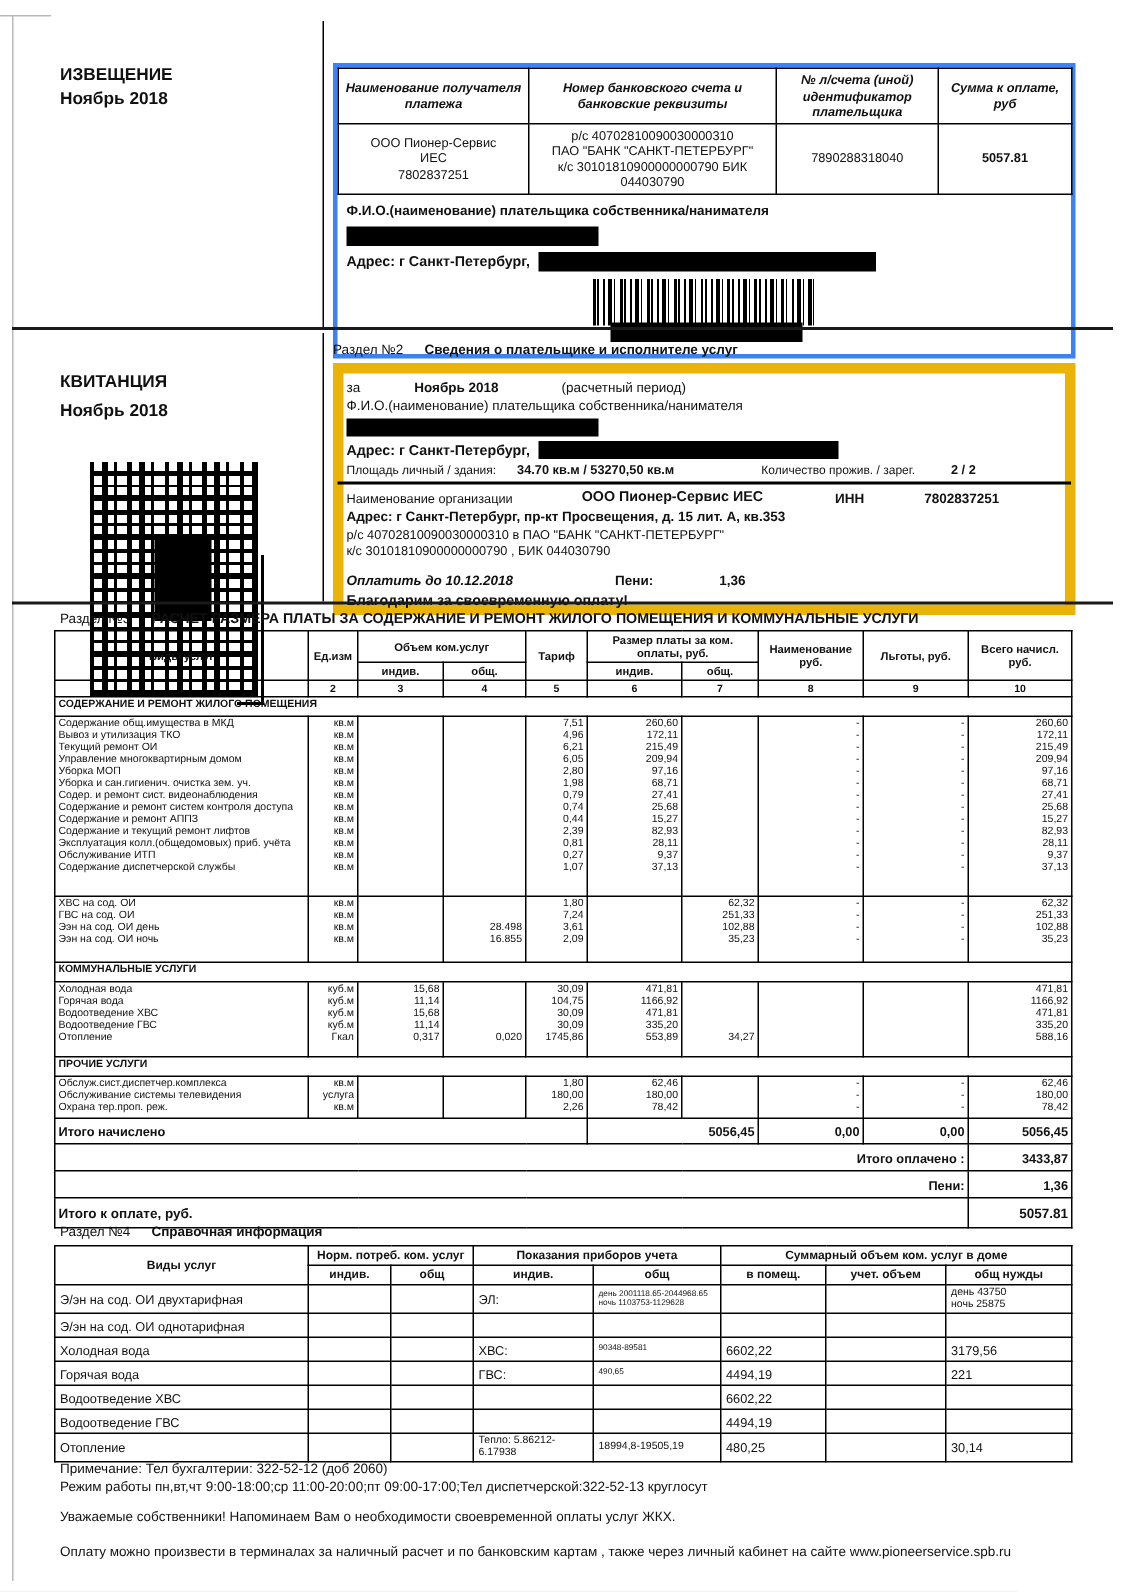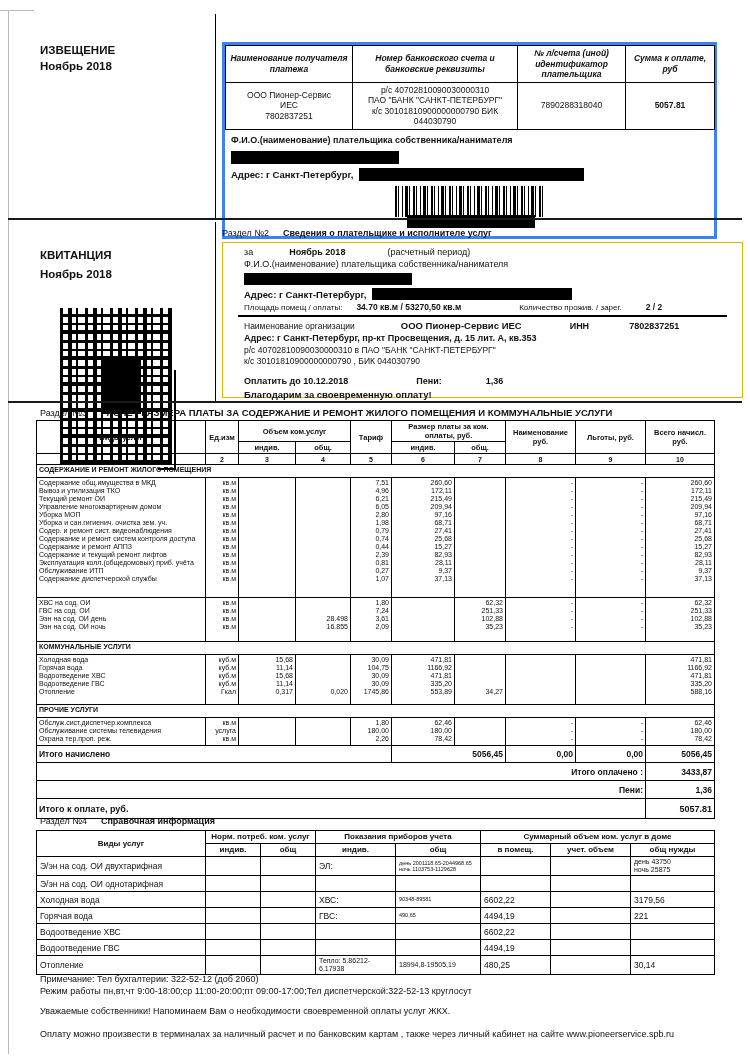--- a/index.html
+++ b/index.html
@@ -1,20 +1,20 @@
 <!DOCTYPE html>
 <html><head>
 <meta charset="utf-8">
 <style>
   html,body{margin:0;padding:0;background:#e8e8e8;}
   .page{position:relative;width:750px;height:1061px;background:#fff;margin:0 auto;
         font-family:"Liberation Sans",sans-serif;color:#111;overflow:hidden;}
   .abs{position:absolute;}
   .b{font-weight:bold;}
-  .i{}
+  .i{font-style:italic;}
   .edge-v{left:8px;top:10px;width:1px;height:1044px;background:#b9b9b9;}
   .edge-h{left:0;top:10px;width:34px;height:1px;background:#b9b9b9;}
   .vline{width:1px;background:#000;}
   .divider{left:8px;width:734px;height:2px;background:#1a1a1a;}
   .side-title{font-size:11.5px;font-weight:bold;line-height:16px;}
   .sec-title{font-size:9px;}
   .sec-title .lbl{margin-right:14px;}
   .sec-title .txt{font-weight:bold;}
   
   #s1-title{left:222px;top:24px;width:491px;padding-bottom:3px;border-bottom:1px solid #000;}
@@ -25,21 +25,21 @@
   .s1t td{font-size:8.5px;line-height:10.5px;height:38px;}
   .redact{background:#000;}
   .s1-payer{padding:5px 6px 6px 6px;}
   .payer-lbl{font-size:9px;font-weight:bold;}
   .addr-row{display:flex;align-items:center;margin-top:4px;}
   .addr-lbl{font-size:9.5px;font-weight:bold;}
   .barcode-wrap{position:relative;width:150px;margin:5px auto 0 auto;height:44px;}
   .barcode{width:150px;height:31px;background:repeating-linear-gradient(90deg,#000 0 2px,#fff 2px 3px,#000 3px 4px,#fff 4px 7px,#000 7px 8px,#fff 8px 10px,#000 10px 13px,#fff 13px 14px,#000 14px 15px,#fff 15px 18px);}
   .barcode-redact{position:absolute;left:12px;top:29px;width:128px;height:13px;background:#000;}
   
-  #s2-box{left:222px;top:242px;width:477px;height:146px;border:1px solid #eab308;padding:4px 21px;font-size:9px;}
+  #s2-box{left:222px;top:242px;width:477px;height:146px;border:7px solid #eab308;padding:4px 2px;font-size:9px;}
   .row{display:flex;align-items:center;}
   .s2-sep{margin:3px -6px;border-top:2px solid #000;}
   .qr{left:60px;top:308px;width:112px;height:156px;background-color:#fff;background-image:
       repeating-linear-gradient(0deg,#000 0 4px,transparent 4px 9px,#000 9px 11px,transparent 11px 17px,#000 17px 20px,transparent 20px 26px),
       repeating-linear-gradient(90deg,#000 0 3px,transparent 3px 8px,#000 8px 12px,transparent 12px 16px,#000 16px 18px,transparent 18px 25px);}
   .qr-blob{position:absolute;left:38%;top:32%;width:34%;height:36%;background:#000;}
   .qr-corner{left:158px;top:370px;width:16px;height:98px;border-right:2px solid #000;border-bottom:2px solid #000;}
   
   #t3{left:36px;top:420px;width:678px;border-collapse:collapse;table-layout:fixed;}
   #t3 th{border:1px solid #000;font-size:7.5px;font-weight:bold;padding:1px;line-height:9px;text-align:center;vertical-align:middle;}
@@ -150,21 +150,21 @@
       <span class="b" style="margin-left:36px;">Ноябрь 2018</span>
       <span style="margin-left:42px;">(расчетный период)</span>
     </div>
     <div style="margin-top:2px;">Ф.И.О.(наименование) плательщика собственника/нанимателя</div>
     <div class="redact" style="width:168px;height:12px;margin-top:4px;"></div>
     <div class="row" style="margin-top:3px;">
       <span class="b" style="font-size:9.5px;">Адрес: г Санкт-Петербург,</span>
       <span class="redact" style="width:200px;height:12px;margin-left:6px;"></span>
     </div>
     <div class="row" style="margin-top:2px;font-size:8px;">
-      <span>Площадь помещ / оплаты:</span>
+      <span>Площадь личный / здания:</span>
       <span class="b" style="margin-left:14px;font-size:8.5px;">34.70 кв.м / 53270,50 кв.м</span>
       <span style="margin-left:58px;">Количество прожив. / зарег.</span>
       <span class="b" style="margin-left:24px;font-size:8.5px;">2 / 2</span>
     </div>
     <div class="s2-sep"></div>
     <div class="row">
       <span style="font-size:8.5px;">Наименование организации</span>
       <span class="b" style="margin-left:46px;font-size:9.5px;">ООО Пионер-Сервис ИЕС</span>
       <span class="b" style="margin-left:48px;">ИНН</span>
       <span class="b" style="margin-left:40px;">7802837251</span>

